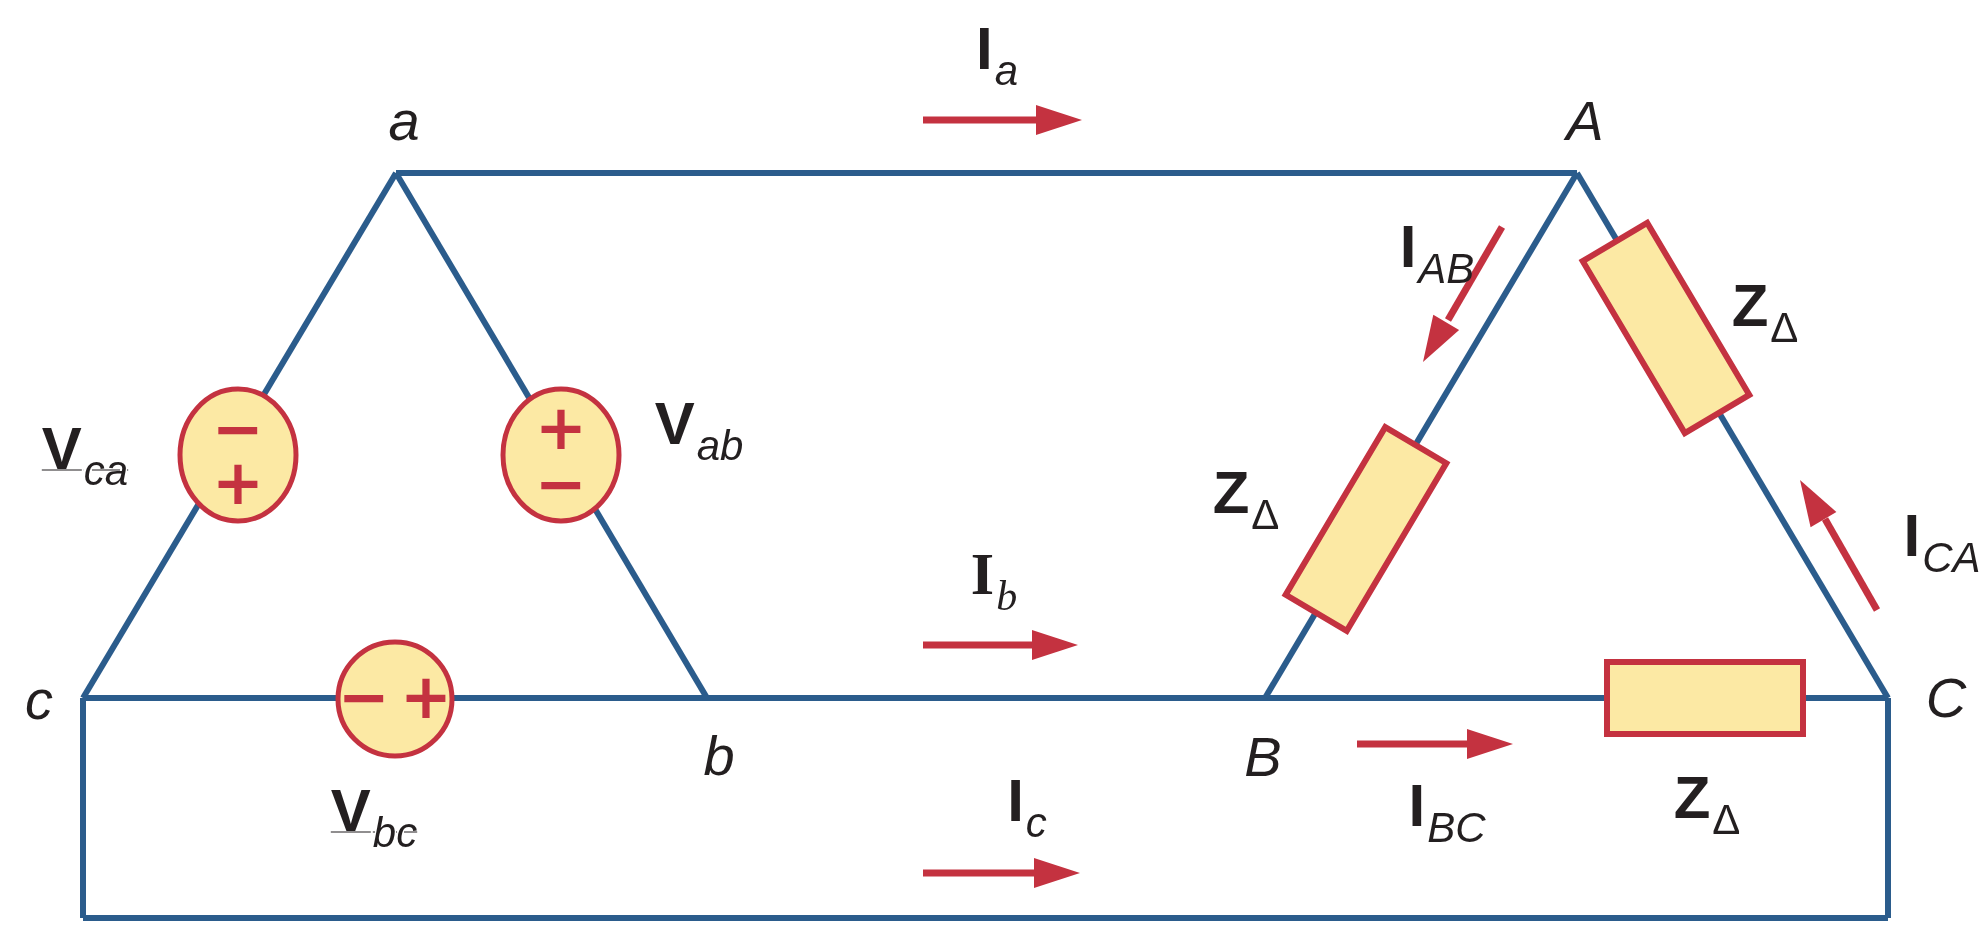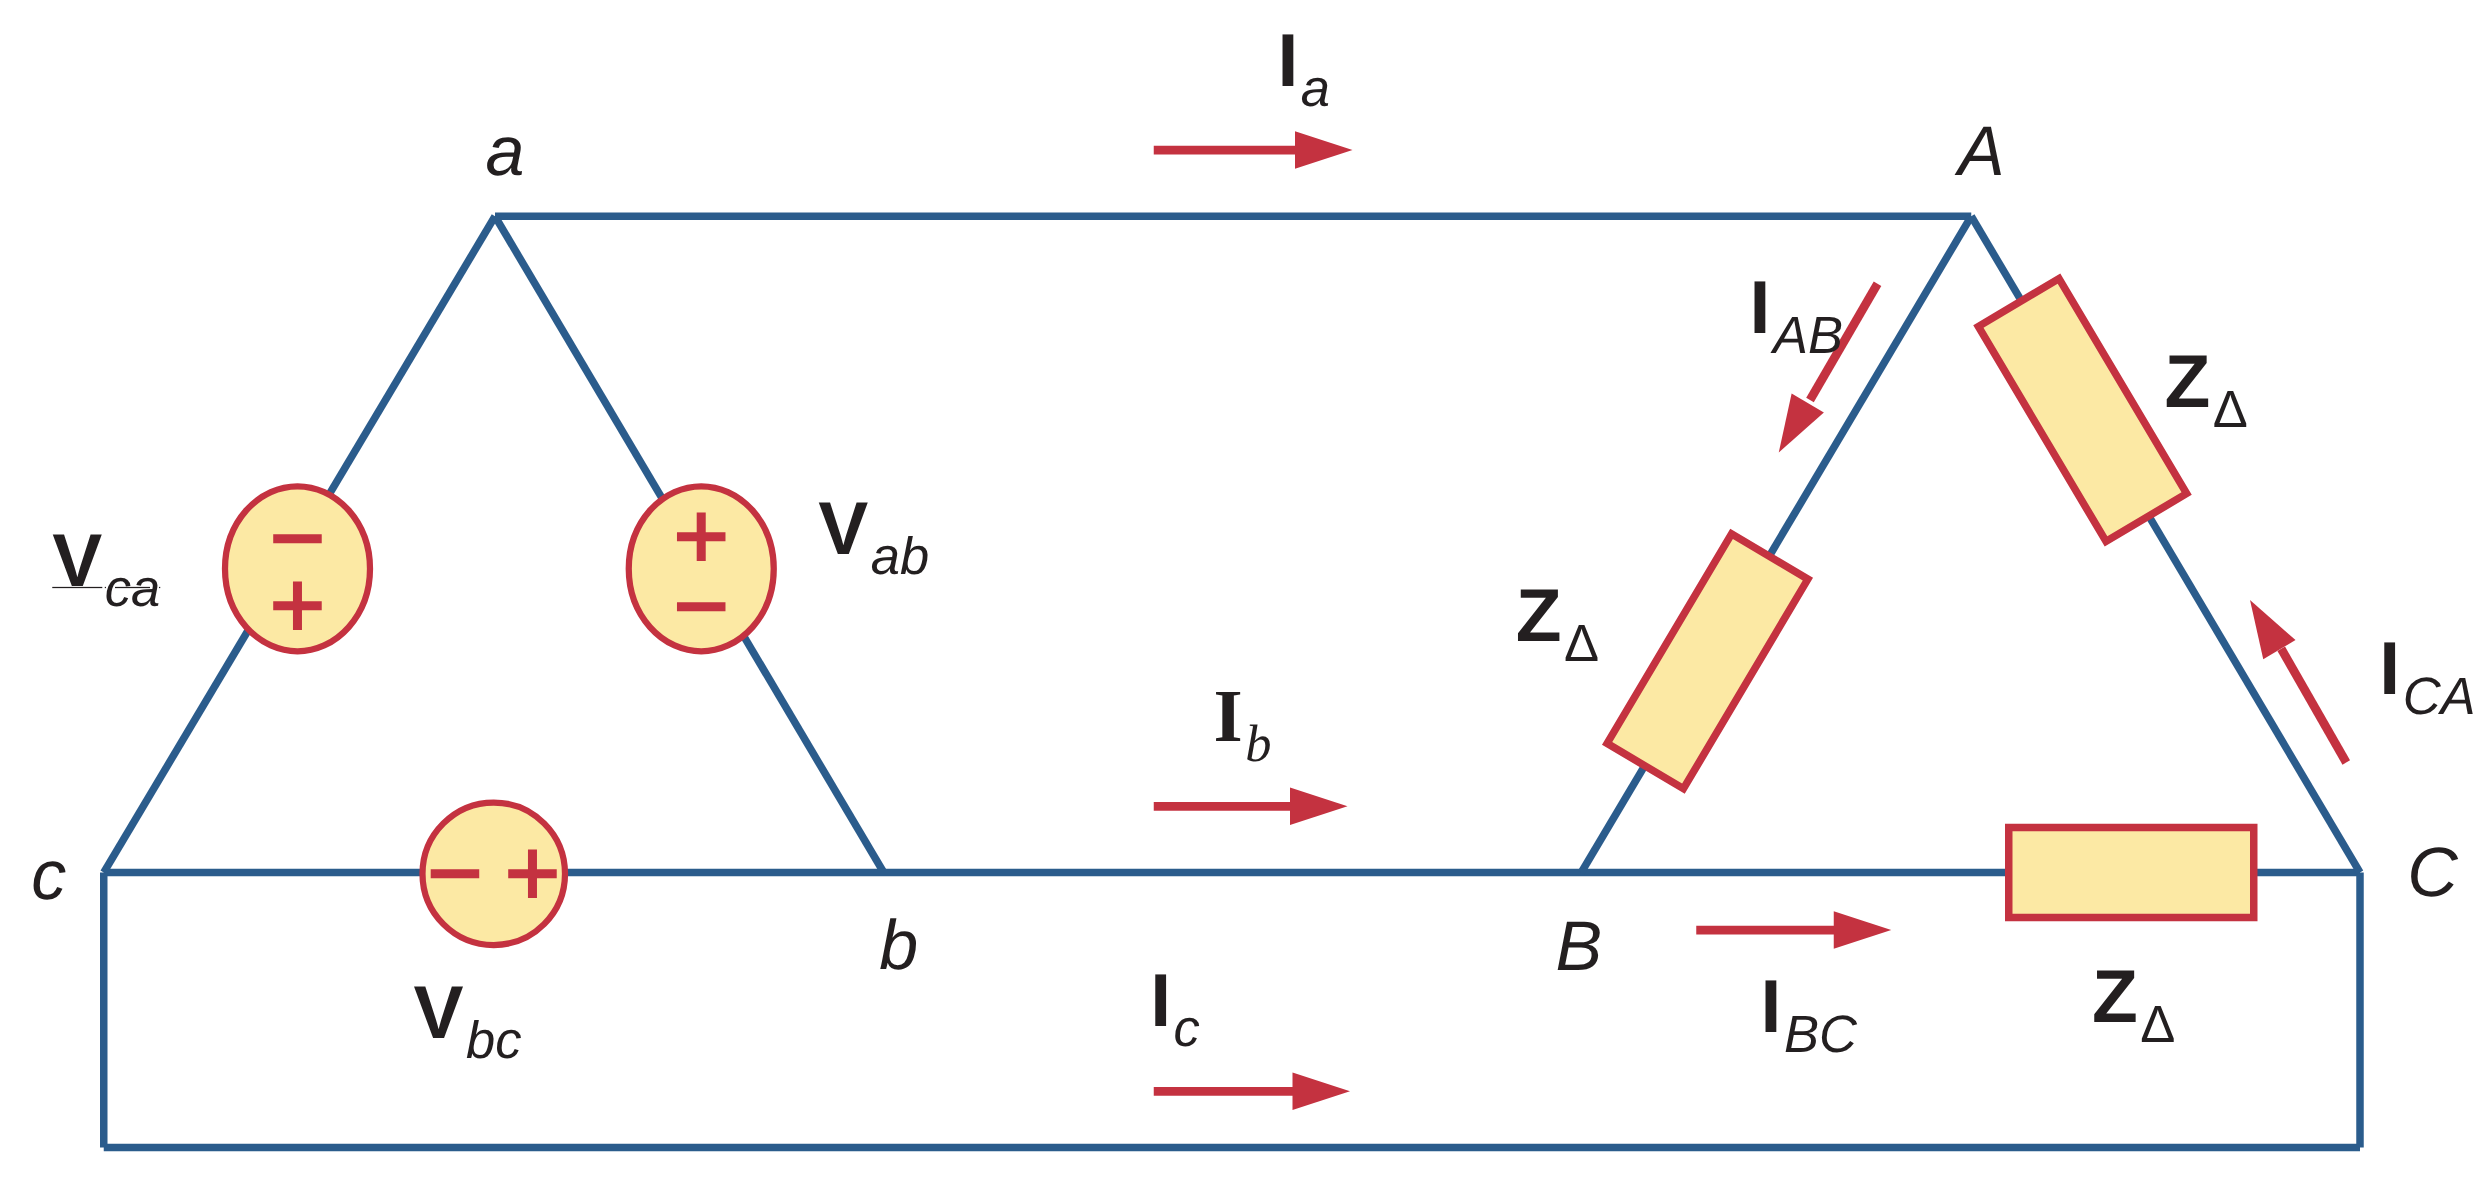--- a/index.html
+++ b/index.html
@@ -98,38 +98,38 @@
   <div class="lbl node" style="left:1263px;top:757px;">B</div>
   <div class="lbl node" style="left:39px;top:700px;">c</div>
   <div class="lbl node" style="left:1946px;top:698px;">C</div>
 
   <div class="lbl" style="left:85px;top:455px;text-decoration:underline;">
     <span class="main">V</span><span class="subi">ca</span>
   </div>
   <div class="lbl" style="left:699px;top:430px;">
     <span class="main">V</span><span class="subi">ab</span>
   </div>
-  <div class="lbl" style="left:374px;top:817px;">
+  <div class="lbl" style="left:374px;top:817px;text-decoration:underline;">
     <span class="main">V</span><span class="subi">bc</span>
   </div>
 
   <span class="sign" style="left:238px;top:429px;">−</span>
   <span class="sign" style="left:238px;top:483px;">+</span>
   <span class="sign" style="left:561px;top:428px;">+</span>
   <span class="sign" style="left:561px;top:484px;">−</span>
   <span class="sign" style="left:364px;top:697px;">−</span>
   <span class="sign" style="left:426px;top:697px;">+</span>
 
-  <div class="lbl" style="left:997px;top:55px;margin-left:46px;">
+  <div class="lbl" style="left:997px;top:55px;">
     <span class="main">I</span><span class="subi">a</span>
   </div>
   <div class="lbl" style="left:994px;top:580px;font-family:Liberation Serif, serif;">
     <span class="main">I</span><span class="subi">b</span>
   </div>
-  <div class="lbl" style="left:940px;top:807px;text-align:center;">
+  <div class="lbl" style="left:1027px;top:807px;text-align:center;">
     <span class="main">I</span><span class="subi">c</span>
   </div>
 
   <div class="lbl" style="left:1437px;top:253px;">
     <span class="main">I</span><span class="subi">AB</span>
   </div>
   <div class="lbl" style="left:1447px;top:812px;">
     <span class="main">I</span><span class="subi">BC</span>
   </div>
   <div class="lbl" style="left:1942px;top:542px;">

